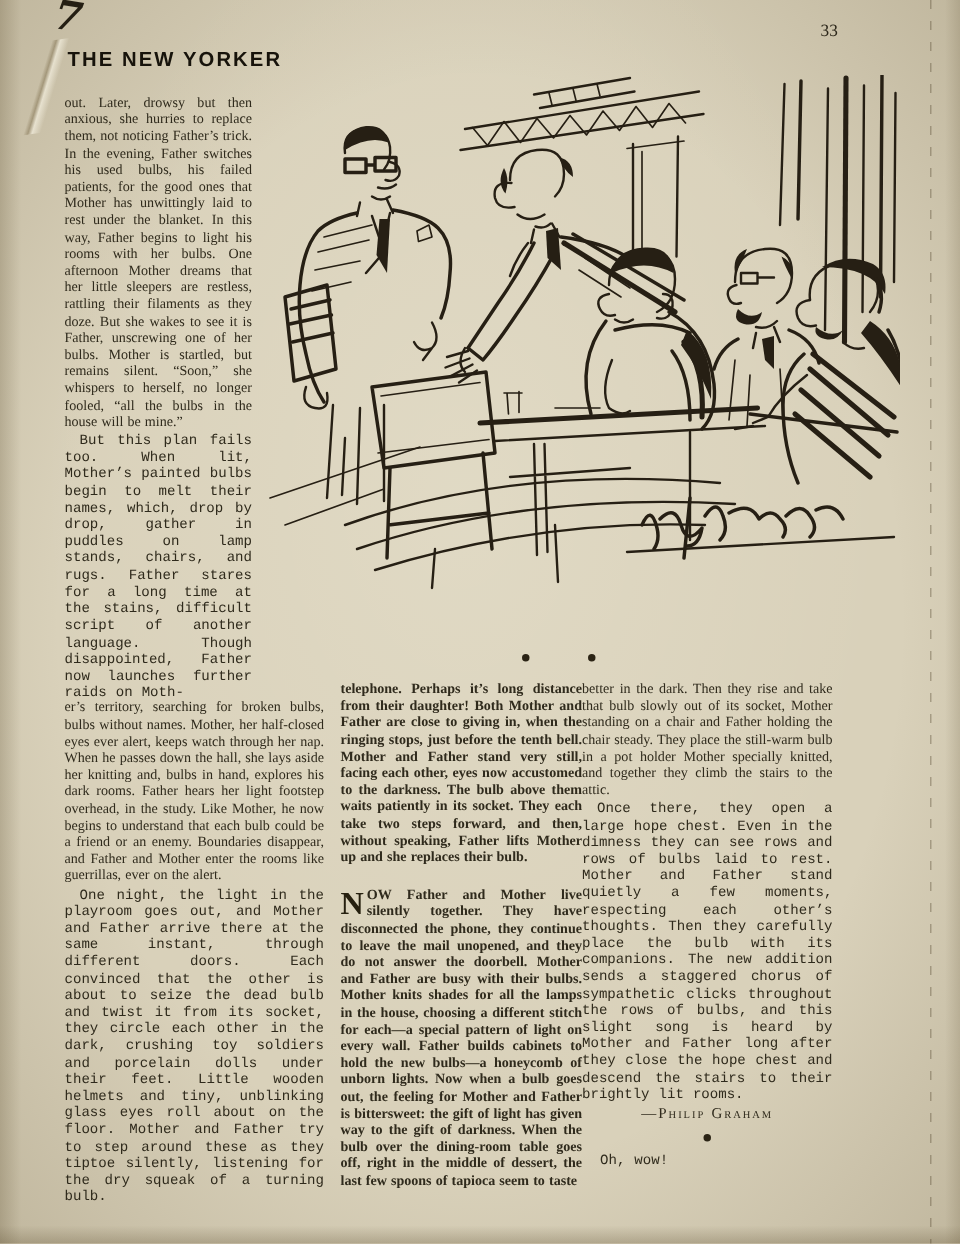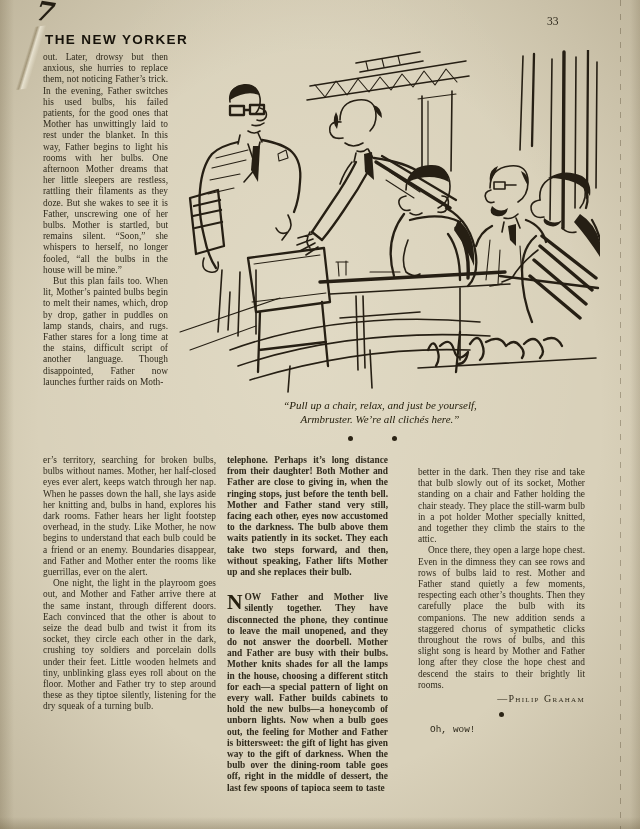--- a/index.html
+++ b/index.html
@@ -28,29 +28,29 @@
   .cartoon path,.cartoon line{stroke:#261f14;fill:none;stroke-linecap:round;stroke-linejoin:round;}
   .s1{stroke-width:1.1px;} .s15{stroke-width:1.6px;} .s2{stroke-width:2.3px;} .s3{stroke-width:3.4px;}
   .ink{fill:#261f14 !important;stroke:none !important;}
 
   .caption{position:absolute;left:200px;top:398px;width:360px;text-align:center;
     font-style:italic;font-size:11px;line-height:14px;color:#26210f;}
   .dot{position:absolute;width:5px;height:5px;border-radius:50%;background:#2b2415;}
 
   .col{position:absolute;text-align:justify;font-size:9.4px;line-height:11.2px;word-spacing:0.4px;}
   .col p{margin:0;}
-  .ind{text-indent:10px;}
-  .col1{left:43px;top:52px;width:173px;}
+  .ind{text-indent:10px;font-family:Liberation Mono, monospace;}
+  .col1{left:43px;top:64px;width:173px;}
   .col1-narrow{width:125px;min-height:403px;}
   .col1-wide{width:173px;}
   .col2{left:227px;top:455px;width:161px;font-weight:bold;}
-  .col3{left:418px;top:455px;width:167px;margin-top:12px;}
+  .col3{left:388px;top:455px;width:167px;}
   .now{margin-top:14px !important;}
   .dropcap{float:left;font-size:21.5px;line-height:18px;padding:1px 2px 0 0;color:#26200f;}
-  .byline{text-align:right;font-variant:small-caps;letter-spacing:1.3px;font-size:10px;margin-top:2px !important;}
+  .byline{text-align:center;font-variant:small-caps;letter-spacing:1.3px;font-size:10px;margin-top:2px !important;}
   .sepdot3{position:relative;width:5px;height:5px;border-radius:50%;background:#2b2415;margin:8px auto 7px auto;}
   .clipping{font-size:8.8px;line-height:11px;}
   .clipping .ind{text-indent:8px;}
   .src{font-style:italic;}
   .kicker{text-indent:12px;font-size:9.4px;margin-top:3px !important;font-family:Liberation Mono, monospace;}
 </style>
 </head>
 <body>
 
 <div class="page">
@@ -163,24 +163,20 @@
       <path class="ink" d="M420,164 Q442,178 442,210 Q428,188 414,172 Z"></path>
       <path class="s15" d="M378,200 Q360,214 352,228 M352,228 l-10,4 M342,234 l-12,2"></path>
     </g>
     <g aria-label="Donald Reilly">
       <path class="s2" d="M268,300 q6,-14 10,2 q2,8 -2,14 M280,296 q10,-10 14,4 t14,2 q-2,12 -10,12 M310,294 q8,-12 12,0 q4,10 -2,16 M326,292 q14,-8 20,4 q8,-8 14,0 q6,6 2,12 M364,294 q10,-10 16,0 q6,8 0,14 M384,290 q12,-6 18,6"></path>
       <path class="s2" d="M300,282 L296,322"></path>
       <path class="s15" d="M258,318 L436,308"></path>
     </g>
   </svg>
 
-  <div class="caption">
-    <span style="display:block">“Pull up a chair, relax, and just be yourself,</span>
-    <span style="display:block">Armbruster. We’re all clichés here.”</span>
-  </div>
   <div class="dot" style="left:348px;top:436px;"></div>
   <div class="dot" style="left:392px;top:436px;"></div>
 
   <div class="col col1">
     <div class="col1-narrow">
       <p>out. Later, drowsy but then anxious, she hurries to replace them, not noticing Father’s trick. In the evening, Father switches his used bulbs, his failed patients, for the good ones that Mother has unwittingly laid to rest under the blanket. In this way, Father begins to light his rooms with her bulbs. One afternoon Mother dreams that her little sleepers are restless, rattling their filaments as they doze. But she wakes to see it is Father, unscrewing one of her bulbs. Mother is startled, but remains silent. “Soon,” she whispers to herself, no longer fooled, “all the bulbs in the house will be mine.”</p>
       <p class="ind">But this plan fails too. When lit, Mother’s painted bulbs begin to melt their names, which, drop by drop, gather in puddles on lamp stands, chairs, and rugs. Father stares for a long time at the stains, difficult script of another language. Though disappointed, Father now launches further raids on Moth-</p>
     </div>
     <div class="col1-wide">
       <p>er’s territory, searching for broken bulbs, bulbs without names. Mother, her half-closed eyes ever alert, keeps watch through her nap. When he passes down the hall, she lays aside her knitting and, bulbs in hand, explores his dark rooms. Father hears her light footstep overhead, in the study. Like Mother, he now begins to understand that each bulb could be a friend or an enemy. Boundaries disappear, and Father and Mother enter the rooms like guerrillas, ever on the alert.</p>

